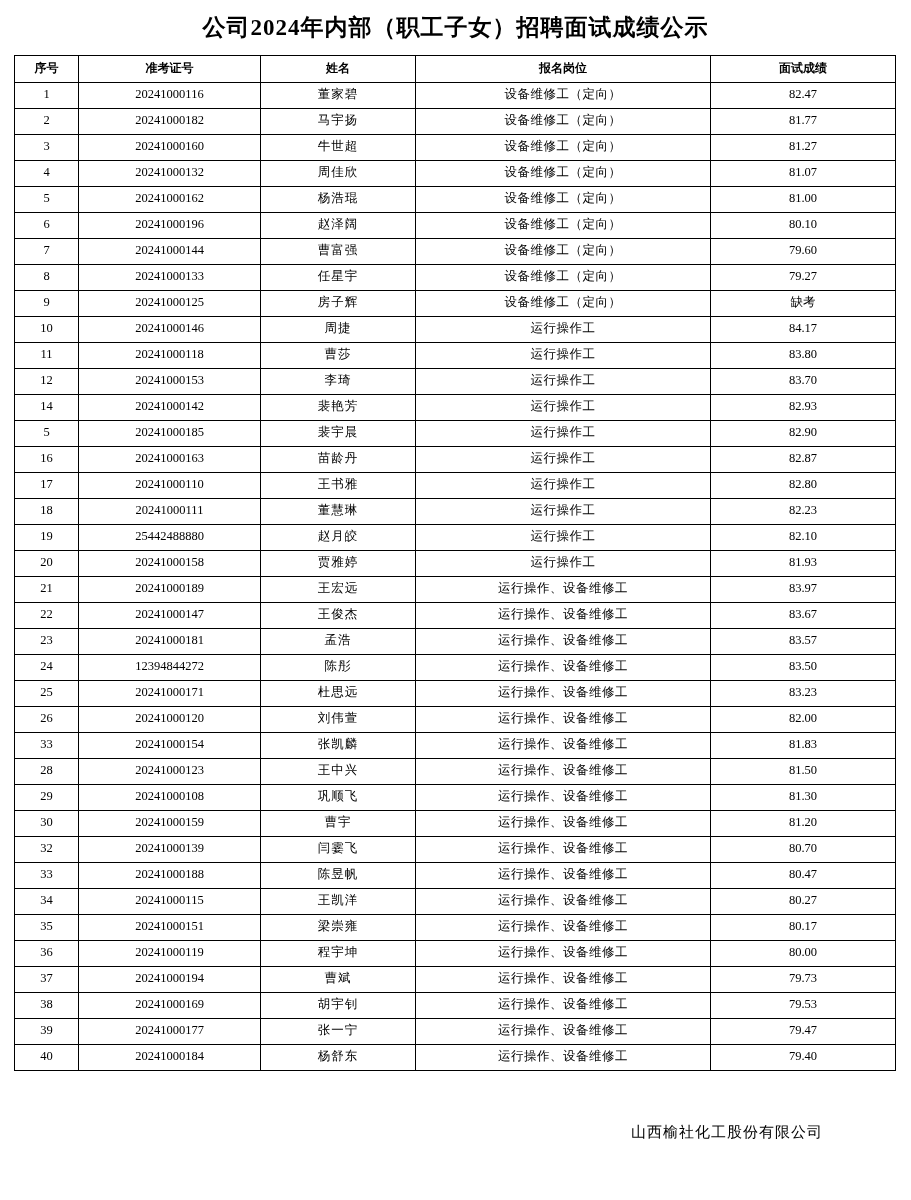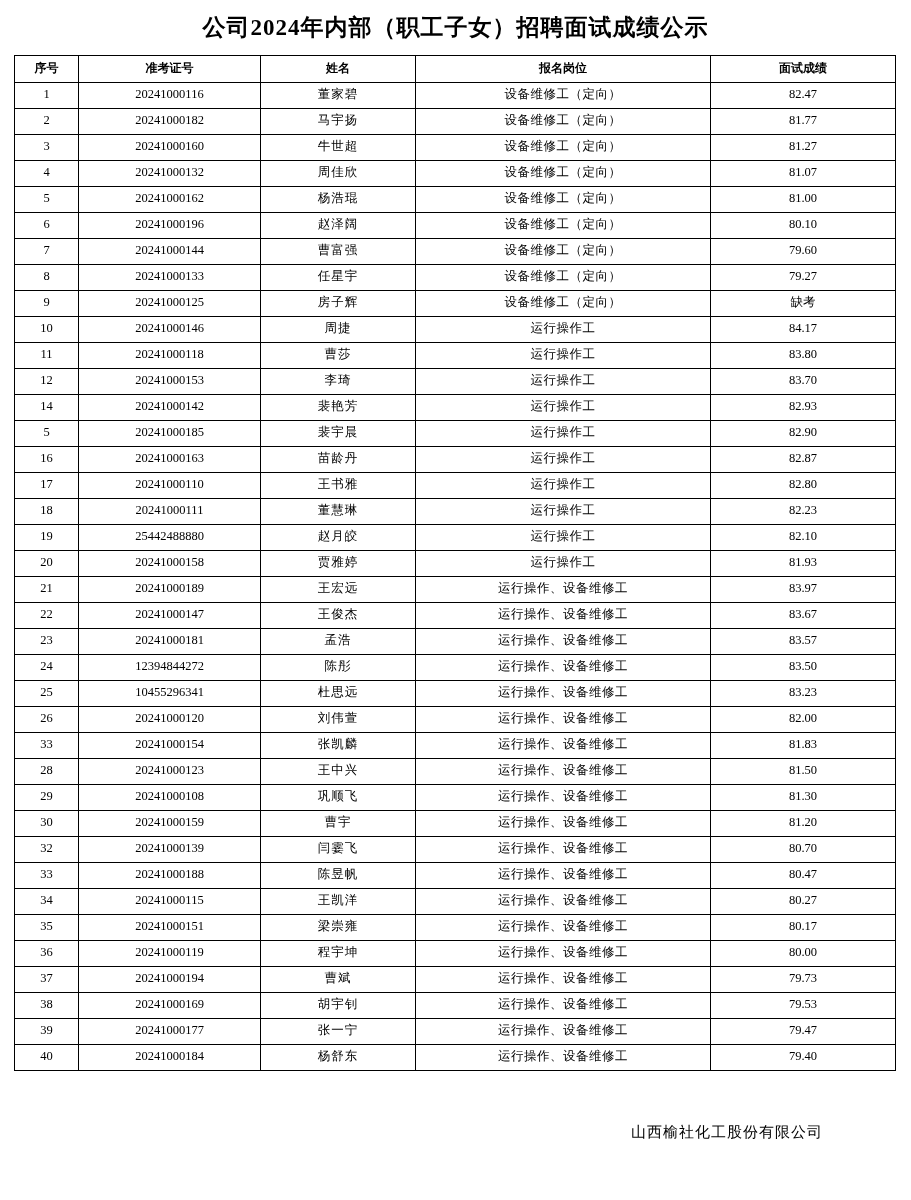--- a/index.html
+++ b/index.html
@@ -249,21 +249,21 @@
         </tr>
         <tr>
           <td>24</td>
           <td>12394844272</td>
           <td class="cell-name">陈彤</td>
           <td class="cell-post">运行操作、设备维修工</td>
           <td>83.50</td>
         </tr>
         <tr>
           <td>25</td>
-          <td>10455296341</td>
+          <td>20241000171</td>
           <td class="cell-name">杜思远</td>
           <td class="cell-post">运行操作、设备维修工</td>
           <td>83.23</td>
         </tr>
         <tr>
           <td>26</td>
           <td>20241000120</td>
           <td class="cell-name">刘伟萱</td>
           <td class="cell-post">运行操作、设备维修工</td>
           <td>82.00</td>

